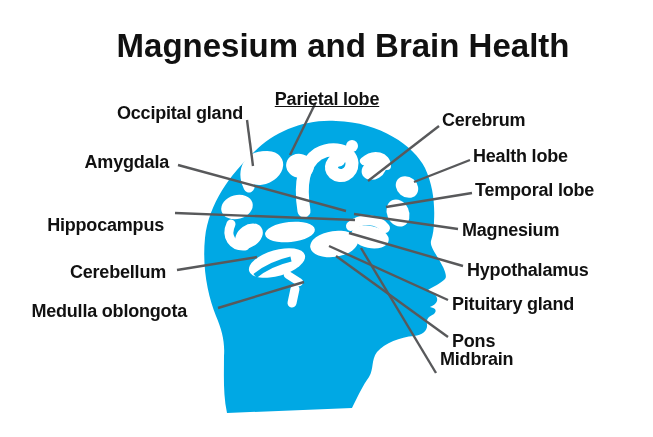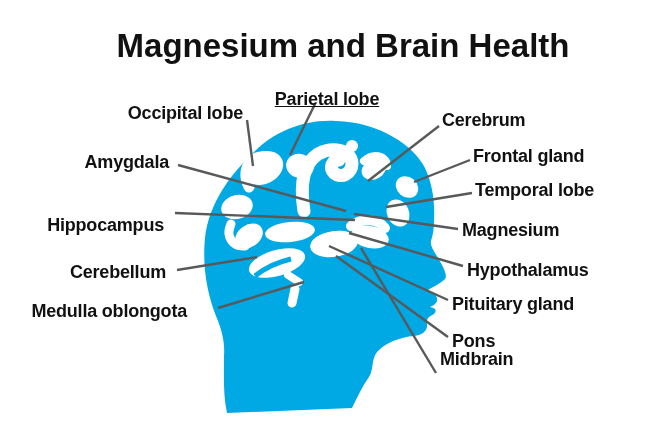--- a/index.html
+++ b/index.html
@@ -95,24 +95,24 @@
         <line x1="177" y1="270" x2="257" y2="257"></line>
         <line x1="448" y1="300" x2="329" y2="246"></line>
         <line x1="218" y1="308" x2="304" y2="282"></line>
         <line x1="448" y1="337" x2="336" y2="256"></line>
         <line x1="436" y1="373" x2="361" y2="248"></line>
       </g>
   </svg>
 
   <div id="labels">
       <div class="lbl" style="top: 88px; left: 327px; transform: translateX(-50%); text-decoration: underline;">Parietal lobe</div>
-      <div class="lbl" style="top: 102px; right: 406px;">Occipital lobe</div>
+      <div class="lbl" style="top: 102px; right: 406px;">Occipital gland</div>
       <div class="lbl" style="top: 109px; left: 442px;">Cerebrum</div>
       <div class="lbl" style="top: 151px; right: 480px;">Amygdala</div>
-      <div class="lbl" style="top: 145px; left: 473px;">Frontal gland</div>
+      <div class="lbl" style="top: 145px; left: 473px;">Health lobe</div>
       <div class="lbl" style="top: 179px; left: 475px;">Temporal lobe</div>
       <div class="lbl" style="top: 214px; right: 485px;">Hippocampus</div>
       <div class="lbl" style="top: 219px; left: 462px;">Magnesium</div>
       <div class="lbl" style="top: 259px; left: 467px;">Hypothalamus</div>
       <div class="lbl" style="top: 261px; right: 483px;">Cerebellum</div>
       <div class="lbl" style="top: 293px; left: 452px;">Pituitary gland</div>
       <div class="lbl" style="top: 300px; right: 462px;">Medulla oblongota</div>
       <div class="lbl" style="top: 330px; left: 452px;">Pons</div>
       <div class="lbl" style="top: 348px; left: 440px;">Midbrain</div>
     </div>

